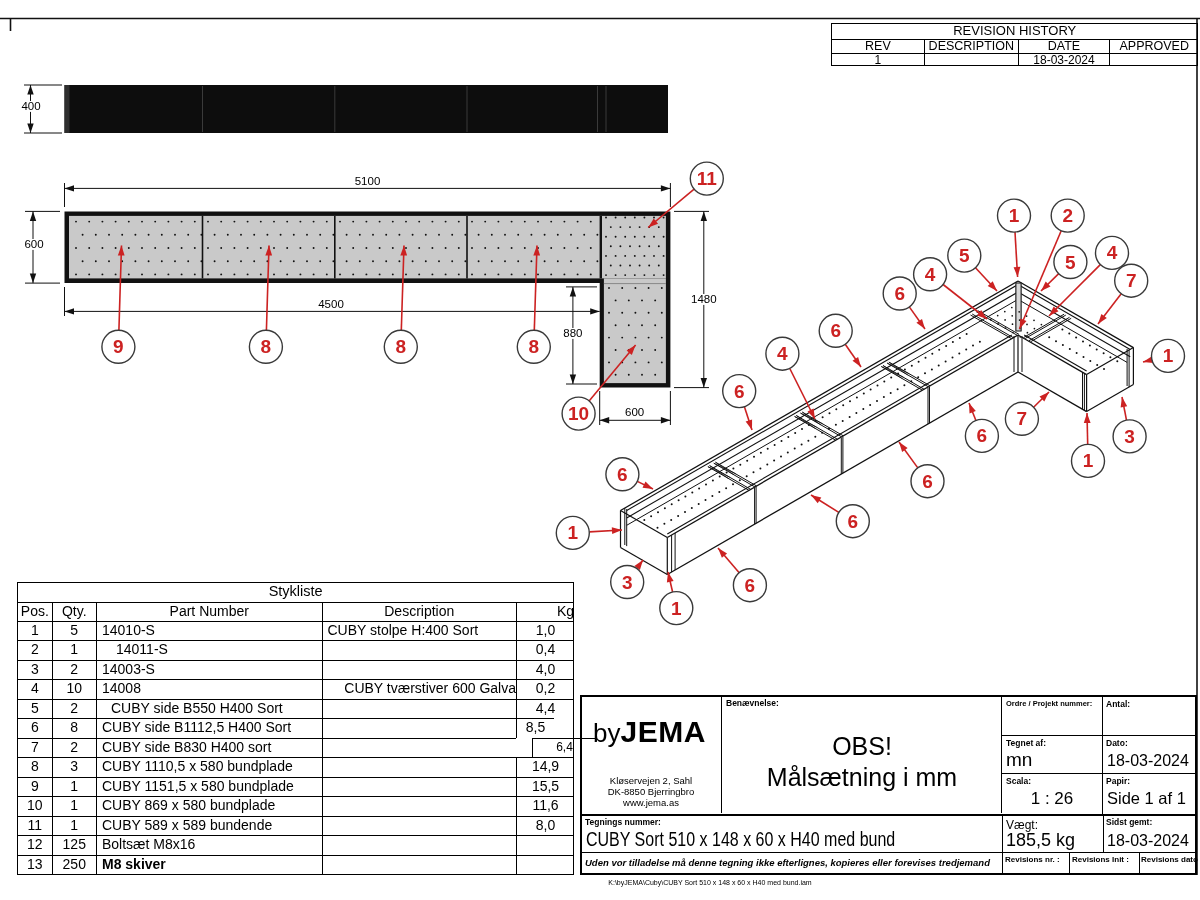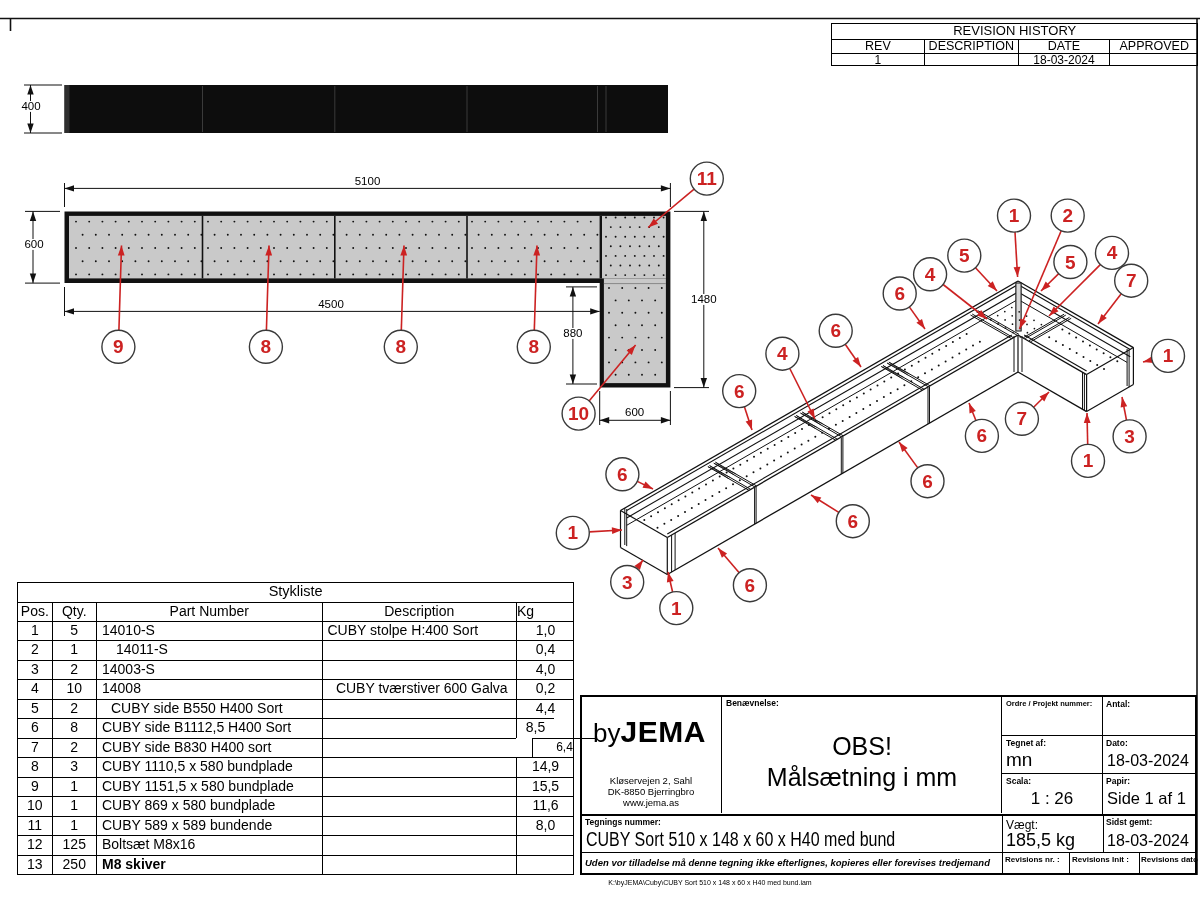--- a/index.html
+++ b/index.html
@@ -749,41 +749,41 @@
 <div style="position:absolute;left:831.1px;top:52.8px;width:92.6px;height:13.0px;box-sizing:border-box;border-left:1px solid #000;border-top:1px solid #000;border-bottom:1px solid #000;font-size:12px;font-weight:normal;line-height:12px;white-space:nowrap;text-align:center;">1</div>
 <div style="position:absolute;left:923.7px;top:52.8px;width:94.3px;height:13.0px;box-sizing:border-box;border-left:1px solid #000;border-top:1px solid #000;border-bottom:1px solid #000;font-size:12px;font-weight:normal;line-height:12px;white-space:nowrap;text-align:center;"></div>
 <div style="position:absolute;left:1018.0px;top:52.8px;width:91.0px;height:13.0px;box-sizing:border-box;border-left:1px solid #000;border-top:1px solid #000;border-bottom:1px solid #000;font-size:12px;font-weight:normal;line-height:12px;white-space:nowrap;text-align:center;">18-03-2024</div>
 <div style="position:absolute;left:1109.0px;top:52.8px;width:89.4px;height:13.0px;box-sizing:border-box;border-left:1px solid #000;border-top:1px solid #000;border-bottom:1px solid #000;font-size:12px;font-weight:normal;line-height:12px;white-space:nowrap;text-align:center;"></div>
 
 <div style="position:absolute;left:17.25px;top:582px;width:556.75px;height:19.5px;box-sizing:border-box;border-left:1.5px solid #000;border-top:1.5px solid #000;border-right:1.5px solid #000;font-size:14.5px;font-weight:normal;line-height:17.5px;white-space:nowrap;text-align:center;">Stykliste</div>
 <div style="position:absolute;left:17.25px;top:601.5px;width:34.25px;height:19.0px;box-sizing:border-box;border-left:1.5px solid #000;border-top:1.5px solid #000;font-size:14px;font-weight:normal;line-height:17.0px;white-space:nowrap;text-align:center;">Pos.</div>
 <div style="position:absolute;left:51.5px;top:601.5px;width:44.5px;height:19.0px;box-sizing:border-box;border-left:1.5px solid #000;border-top:1.5px solid #000;font-size:14px;font-weight:normal;line-height:17.0px;white-space:nowrap;text-align:center;">Qty.</div>
 <div style="position:absolute;left:96.0px;top:601.5px;width:225.5px;height:19.0px;box-sizing:border-box;border-left:1.5px solid #000;border-top:1.5px solid #000;font-size:14px;font-weight:normal;line-height:17.0px;white-space:nowrap;text-align:center;">Part Number</div>
 <div style="position:absolute;left:321.5px;top:601.5px;width:194.5px;height:19.0px;box-sizing:border-box;border-left:1.5px solid #000;border-top:1.5px solid #000;font-size:14px;font-weight:normal;line-height:17.0px;white-space:nowrap;text-align:center;">Description</div>
-<div style="position:absolute;left:516.0px;top:601.5px;width:58.0px;height:19.0px;box-sizing:border-box;border-left:1.5px solid #000;border-top:1.5px solid #000;font-size:14px;font-weight:normal;line-height:17.0px;white-space:nowrap;text-align:left;">Kg</div>
+<div style="position:absolute;left:516.0px;top:601.5px;width:58.0px;height:19.0px;box-sizing:border-box;border-left:1.5px solid #000;border-top:1.5px solid #000;font-size:14px;font-weight:normal;line-height:17.0px;white-space:nowrap;text-align:right;">Kg</div>
 <div style="position:absolute;left:572.5px;top:601.5px;width:1.5px;height:272.5px;box-sizing:border-box;border-left:1.5px solid #000;font-size:1px;font-weight:normal;line-height:270.5px;white-space:nowrap;text-align:center;"></div>
 <div style="position:absolute;left:17.25px;top:620.5px;width:34.25px;height:19.5px;box-sizing:border-box;border-left:1.5px solid #000;border-top:1.5px solid #000;font-size:14px;font-weight:normal;line-height:17.5px;white-space:nowrap;text-align:center;">1</div>
 <div style="position:absolute;left:51.5px;top:620.5px;width:44.5px;height:19.5px;box-sizing:border-box;border-left:1.5px solid #000;border-top:1.5px solid #000;font-size:14px;font-weight:normal;line-height:17.5px;white-space:nowrap;text-align:center;">5</div>
 <div style="position:absolute;left:96.0px;top:620.5px;width:225.5px;height:19.5px;box-sizing:border-box;border-left:1.5px solid #000;border-top:1.5px solid #000;font-size:14px;font-weight:normal;line-height:17.5px;white-space:nowrap;text-align:left;padding-left:5px;">14010-S</div>
 <div style="position:absolute;left:321.5px;top:620.5px;width:194.5px;height:19.5px;box-sizing:border-box;border-left:1.5px solid #000;border-top:1.5px solid #000;font-size:14px;font-weight:normal;line-height:17.5px;white-space:nowrap;text-align:left;padding-left:5px;">CUBY stolpe H:400 Sort</div>
 <div style="position:absolute;left:516.0px;top:620.5px;width:58.0px;height:19.5px;box-sizing:border-box;border-left:1.5px solid #000;border-top:1.5px solid #000;font-size:14px;font-weight:normal;line-height:17.5px;white-space:nowrap;text-align:center;">1,0</div>
 <div style="position:absolute;left:17.25px;top:640.0px;width:34.25px;height:19.5px;box-sizing:border-box;border-left:1.5px solid #000;border-top:1.5px solid #000;font-size:14px;font-weight:normal;line-height:17.5px;white-space:nowrap;text-align:center;">2</div>
 <div style="position:absolute;left:51.5px;top:640.0px;width:44.5px;height:19.5px;box-sizing:border-box;border-left:1.5px solid #000;border-top:1.5px solid #000;font-size:14px;font-weight:normal;line-height:17.5px;white-space:nowrap;text-align:center;">1</div>
 <div style="position:absolute;left:96.0px;top:640.0px;width:225.5px;height:19.5px;box-sizing:border-box;border-left:1.5px solid #000;border-top:1.5px solid #000;font-size:14px;font-weight:normal;line-height:17.5px;white-space:nowrap;text-align:left;padding-left:19px;">14011-S</div>
 <div style="position:absolute;left:321.5px;top:640.0px;width:194.5px;height:19.5px;box-sizing:border-box;border-left:1.5px solid #000;border-top:1.5px solid #000;font-size:14px;font-weight:normal;line-height:17.5px;white-space:nowrap;text-align:left;padding-left:5px;"></div>
 <div style="position:absolute;left:516.0px;top:640.0px;width:58.0px;height:19.5px;box-sizing:border-box;border-left:1.5px solid #000;border-top:1.5px solid #000;font-size:14px;font-weight:normal;line-height:17.5px;white-space:nowrap;text-align:center;">0,4</div>
 <div style="position:absolute;left:17.25px;top:659.5px;width:34.25px;height:19.5px;box-sizing:border-box;border-left:1.5px solid #000;border-top:1.5px solid #000;font-size:14px;font-weight:normal;line-height:17.5px;white-space:nowrap;text-align:center;">3</div>
 <div style="position:absolute;left:51.5px;top:659.5px;width:44.5px;height:19.5px;box-sizing:border-box;border-left:1.5px solid #000;border-top:1.5px solid #000;font-size:14px;font-weight:normal;line-height:17.5px;white-space:nowrap;text-align:center;">2</div>
 <div style="position:absolute;left:96.0px;top:659.5px;width:225.5px;height:19.5px;box-sizing:border-box;border-left:1.5px solid #000;border-top:1.5px solid #000;font-size:14px;font-weight:normal;line-height:17.5px;white-space:nowrap;text-align:left;padding-left:5px;">14003-S</div>
 <div style="position:absolute;left:321.5px;top:659.5px;width:194.5px;height:19.5px;box-sizing:border-box;border-left:1.5px solid #000;border-top:1.5px solid #000;font-size:14px;font-weight:normal;line-height:17.5px;white-space:nowrap;text-align:left;padding-left:5px;"></div>
 <div style="position:absolute;left:516.0px;top:659.5px;width:58.0px;height:19.5px;box-sizing:border-box;border-left:1.5px solid #000;border-top:1.5px solid #000;font-size:14px;font-weight:normal;line-height:17.5px;white-space:nowrap;text-align:center;">4,0</div>
 <div style="position:absolute;left:17.25px;top:679.0px;width:34.25px;height:19.5px;box-sizing:border-box;border-left:1.5px solid #000;border-top:1.5px solid #000;font-size:14px;font-weight:normal;line-height:17.5px;white-space:nowrap;text-align:center;">4</div>
 <div style="position:absolute;left:51.5px;top:679.0px;width:44.5px;height:19.5px;box-sizing:border-box;border-left:1.5px solid #000;border-top:1.5px solid #000;font-size:14px;font-weight:normal;line-height:17.5px;white-space:nowrap;text-align:center;">10</div>
 <div style="position:absolute;left:96.0px;top:679.0px;width:225.5px;height:19.5px;box-sizing:border-box;border-left:1.5px solid #000;border-top:1.5px solid #000;font-size:14px;font-weight:normal;line-height:17.5px;white-space:nowrap;text-align:left;padding-left:5px;">14008</div>
-<div style="position:absolute;left:321.5px;top:679.0px;width:194.5px;height:19.5px;box-sizing:border-box;border-left:1.5px solid #000;border-top:1.5px solid #000;font-size:14px;font-weight:normal;line-height:17.5px;white-space:nowrap;text-align:center;padding-left:5px;">CUBY tværstiver 600 Galva</div>
+<div style="position:absolute;left:321.5px;top:679.0px;width:194.5px;height:19.5px;box-sizing:border-box;border-left:1.5px solid #000;border-top:1.5px solid #000;font-size:14px;font-weight:normal;line-height:17.5px;white-space:nowrap;text-align:right;padding-left:5px;">CUBY tværstiver 600 Galva</div>
 <div style="position:absolute;left:516.0px;top:679.0px;width:58.0px;height:19.5px;box-sizing:border-box;border-left:1.5px solid #000;border-top:1.5px solid #000;font-size:14px;font-weight:normal;line-height:17.5px;white-space:nowrap;text-align:center;">0,2</div>
 <div style="position:absolute;left:17.25px;top:698.5px;width:34.25px;height:19.5px;box-sizing:border-box;border-left:1.5px solid #000;border-top:1.5px solid #000;font-size:14px;font-weight:normal;line-height:17.5px;white-space:nowrap;text-align:center;">5</div>
 <div style="position:absolute;left:51.5px;top:698.5px;width:44.5px;height:19.5px;box-sizing:border-box;border-left:1.5px solid #000;border-top:1.5px solid #000;font-size:14px;font-weight:normal;line-height:17.5px;white-space:nowrap;text-align:center;">2</div>
 <div style="position:absolute;left:96.0px;top:698.5px;width:225.5px;height:19.5px;box-sizing:border-box;border-left:1.5px solid #000;border-top:1.5px solid #000;font-size:14px;font-weight:normal;line-height:17.5px;white-space:nowrap;text-align:left;padding-left:14px;">CUBY side B550 H400 Sort</div>
 <div style="position:absolute;left:321.5px;top:698.5px;width:194.5px;height:19.5px;box-sizing:border-box;border-left:1.5px solid #000;border-top:1.5px solid #000;font-size:14px;font-weight:normal;line-height:17.5px;white-space:nowrap;text-align:left;padding-left:5px;"></div>
 <div style="position:absolute;left:516.0px;top:698.5px;width:58.0px;height:19.5px;box-sizing:border-box;border-left:1.5px solid #000;border-top:1.5px solid #000;font-size:14px;font-weight:normal;line-height:17.5px;white-space:nowrap;text-align:center;">4,4</div>
 <div style="position:absolute;left:17.25px;top:718.0px;width:34.25px;height:19.5px;box-sizing:border-box;border-left:1.5px solid #000;border-top:1.5px solid #000;font-size:14px;font-weight:normal;line-height:17.5px;white-space:nowrap;text-align:center;">6</div>
 <div style="position:absolute;left:51.5px;top:718.0px;width:44.5px;height:19.5px;box-sizing:border-box;border-left:1.5px solid #000;border-top:1.5px solid #000;font-size:14px;font-weight:normal;line-height:17.5px;white-space:nowrap;text-align:center;">8</div>
 <div style="position:absolute;left:96.0px;top:718.0px;width:225.5px;height:19.5px;box-sizing:border-box;border-left:1.5px solid #000;border-top:1.5px solid #000;font-size:14px;font-weight:normal;line-height:17.5px;white-space:nowrap;text-align:left;padding-left:5px;">CUBY side B1112,5 H400 Sort</div>
 <div style="position:absolute;left:321.5px;top:718.0px;width:194.5px;height:19.5px;box-sizing:border-box;border-left:1.5px solid #000;border-top:1.5px solid #000;font-size:14px;font-weight:normal;line-height:17.5px;white-space:nowrap;text-align:left;padding-left:5px;"></div>

